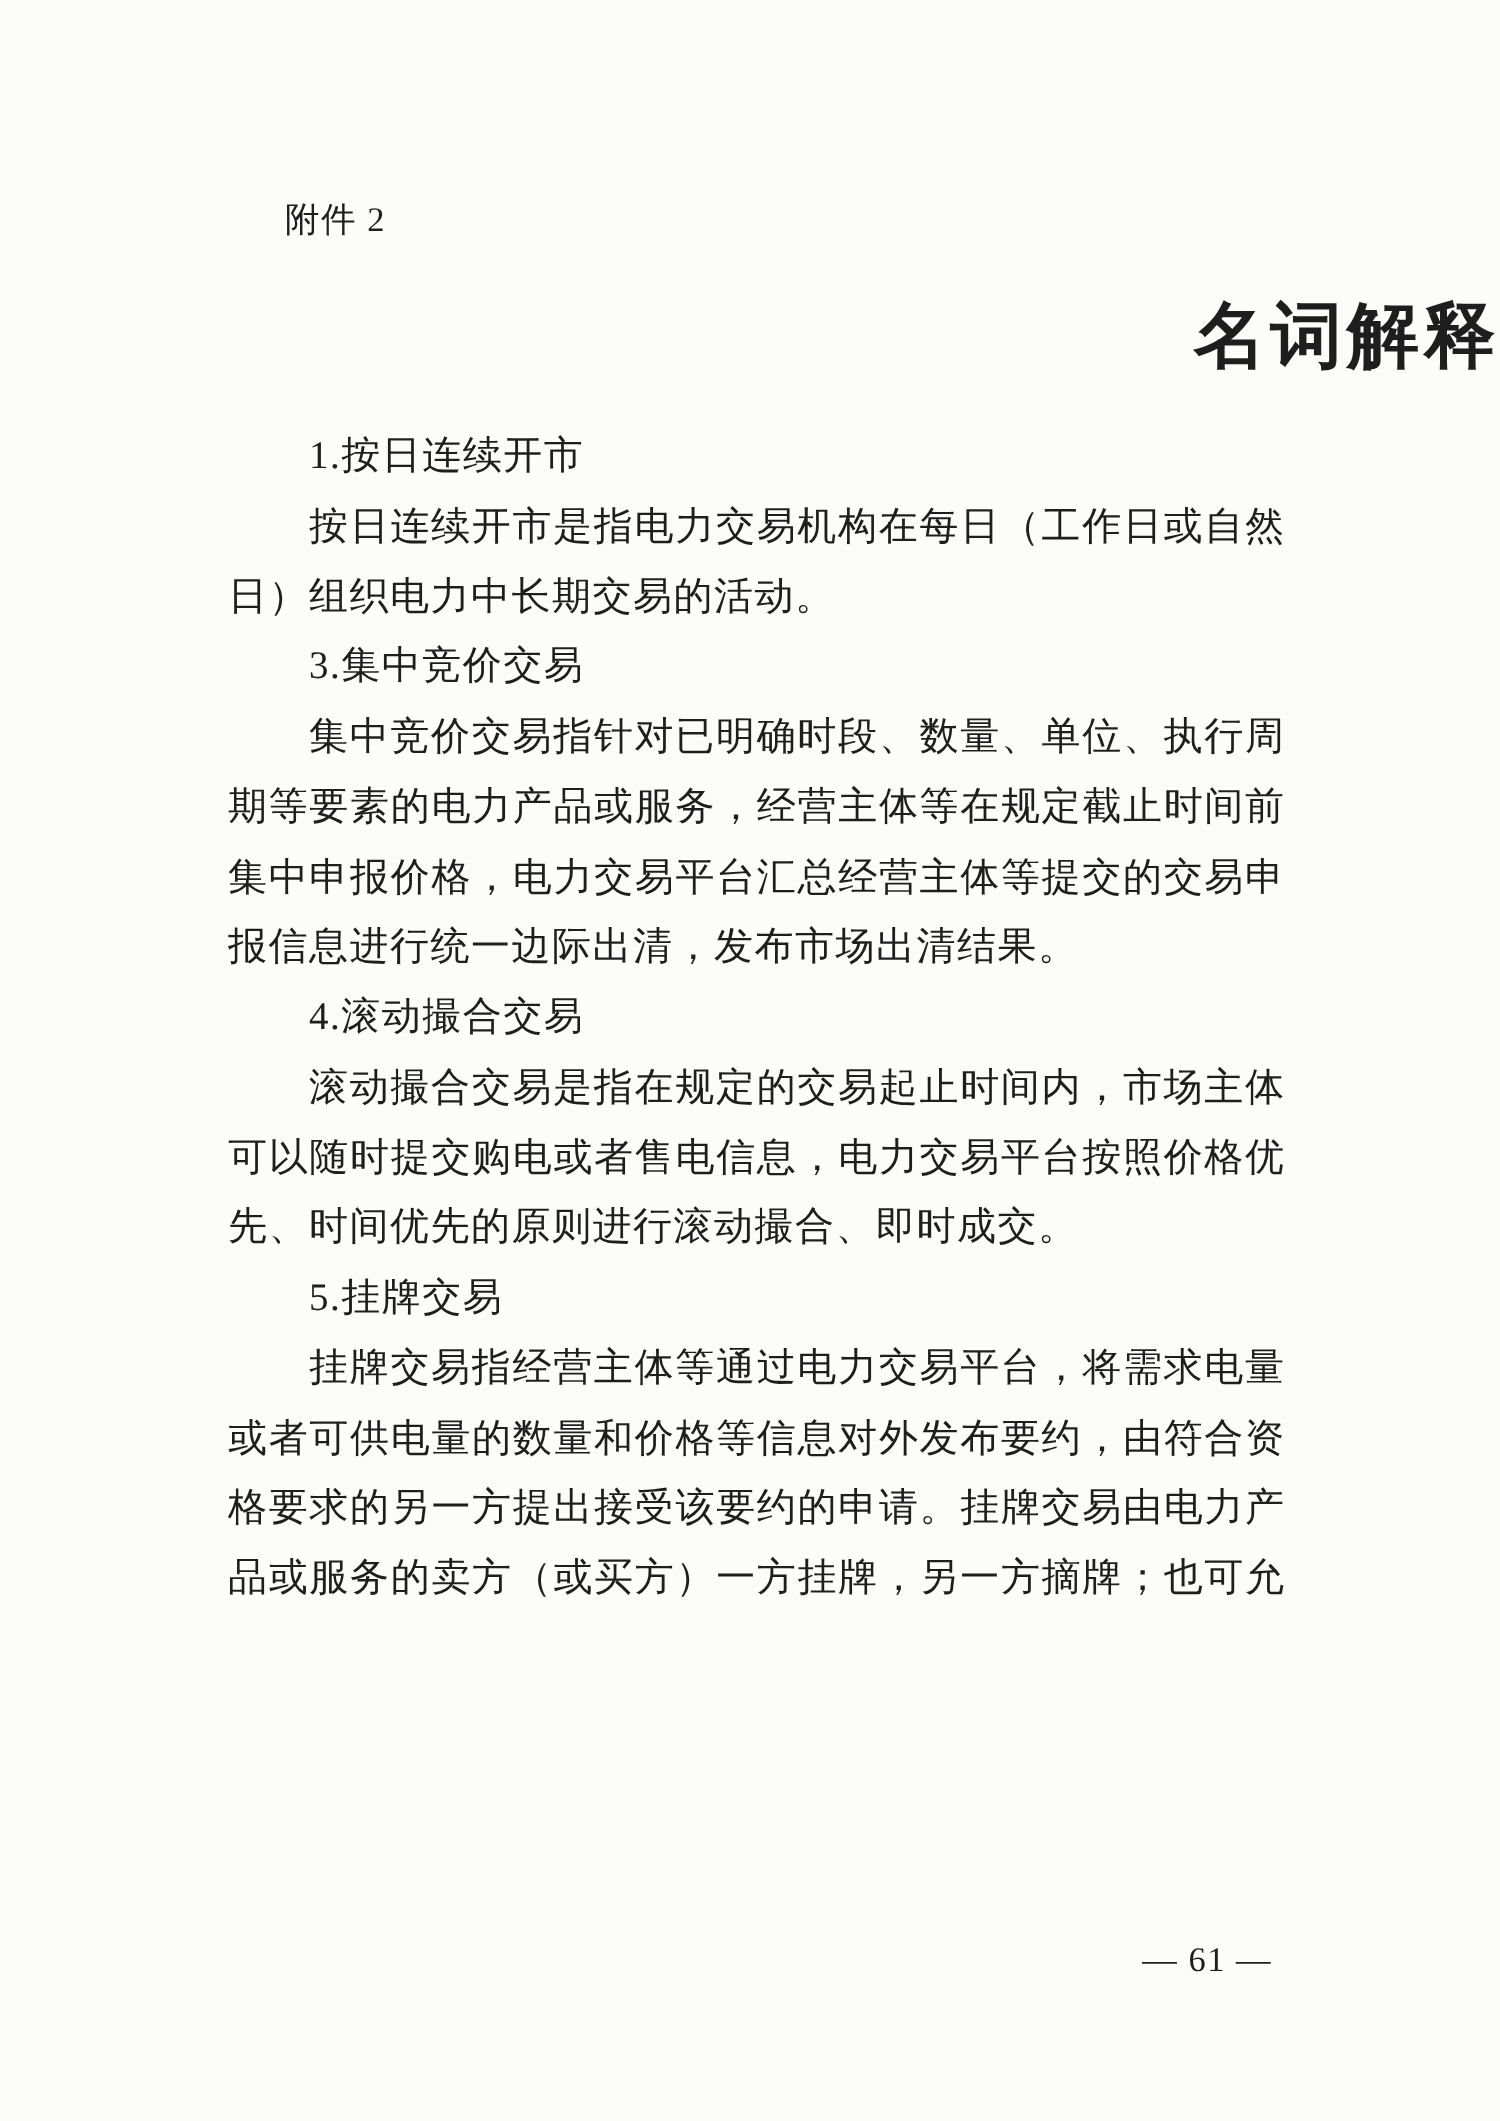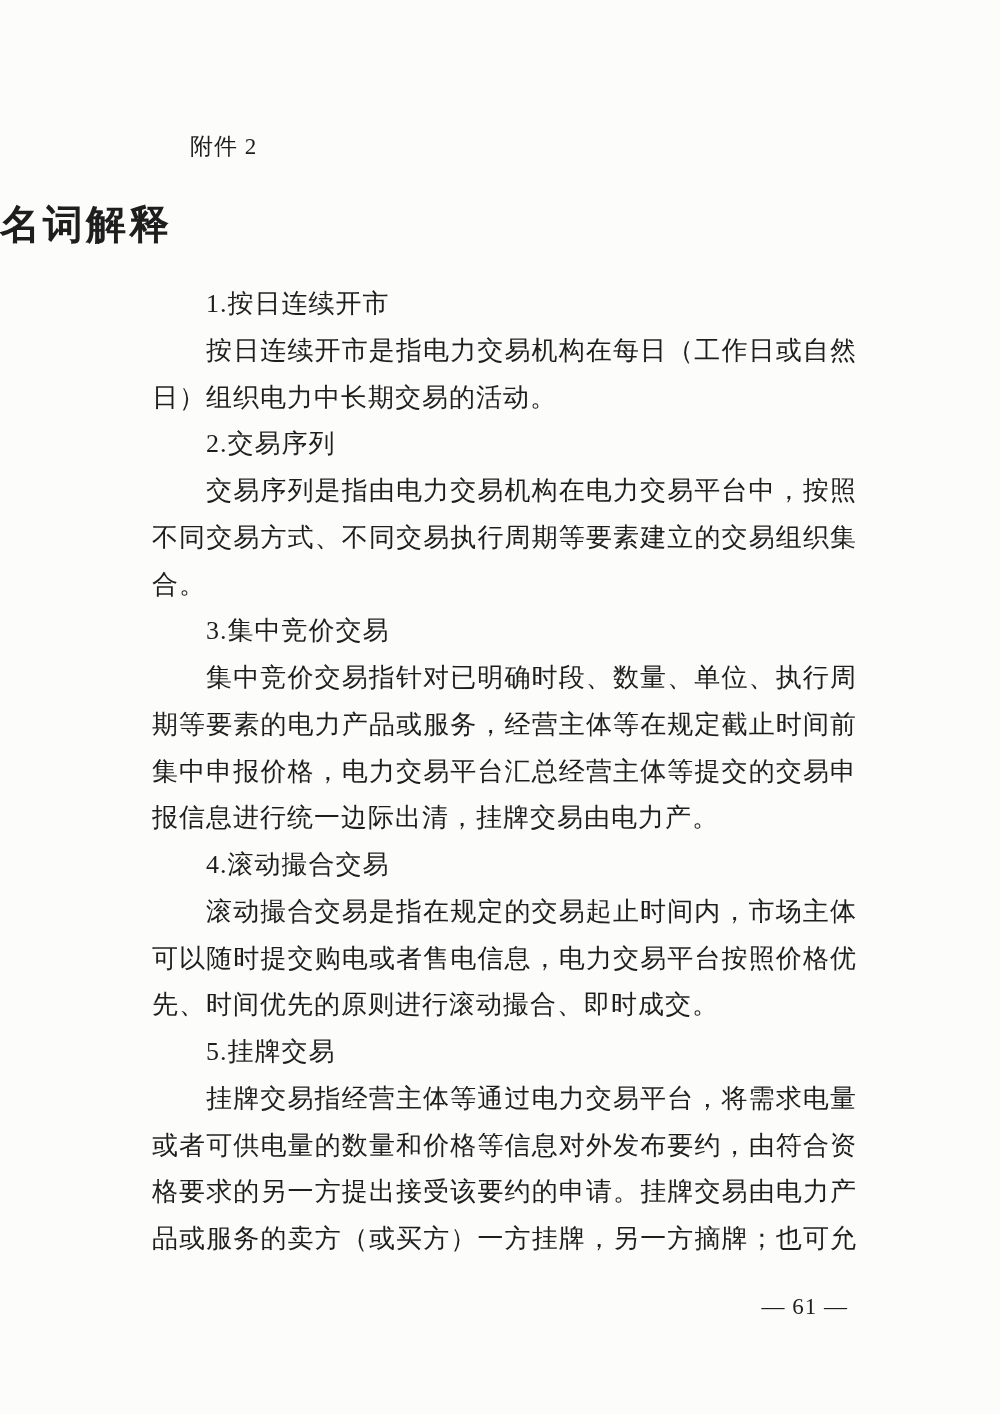--- a/index.html
+++ b/index.html
@@ -26,22 +26,22 @@
     letter-spacing: 1px;
     white-space: nowrap;
     margin-left: 40px;
   }
   .doc-title {
     position: absolute;
     top: 203px;
     left: 0;
     width: 100%;
     margin: 0;
-    text-align: left;
-    font-size: 40px;
+    text-align: right;
+    font-size: 48px;
     font-weight: 700;
     letter-spacing: 3px;
     line-height: 44px;
   }
   .body-text {
     position: absolute;
     top: 281px;
     left: 152px;
     width: 705px;
     font-size: 26px;
@@ -80,33 +80,27 @@
   <h1 class="doc-title">名词解释</h1>
 
   <div class="body-text">
 
     <div>
       <div class="line indent">1.按日连续开市</div>
       <div class="line indent just">按日连续开市是指电力交易机构在每日（工作日或自然</div>
       <div class="line">日）组织电力中长期交易的活动。</div>
     </div>
 
-    <div>
-      <div class="line indent">2.交易序列</div>
-      <div class="line indent just">交易序列是指由电力交易机构在电力交易平台中，按照</div>
-      <div class="line just">不同交易方式、不同交易执行周期等要素建立的交易组织集</div>
-      <div class="line">合。</div>
-    </div>
 
     <div>
       <div class="line indent">3.集中竞价交易</div>
       <div class="line indent just">集中竞价交易指针对已明确时段、数量、单位、执行周</div>
       <div class="line just">期等要素的电力产品或服务，经营主体等在规定截止时间前</div>
       <div class="line just">集中申报价格，电力交易平台汇总经营主体等提交的交易申</div>
-      <div class="line">报信息进行统一边际出清，挂牌交易由电力产。</div>
+      <div class="line">报信息进行统一边际出清，发布市场出清结果。</div>
     </div>
 
     <div>
       <div class="line indent">4.滚动撮合交易</div>
       <div class="line indent just">滚动撮合交易是指在规定的交易起止时间内，市场主体</div>
       <div class="line just">可以随时提交购电或者售电信息，电力交易平台按照价格优</div>
       <div class="line">先、时间优先的原则进行滚动撮合、即时成交。</div>
     </div>
 
     <div>

